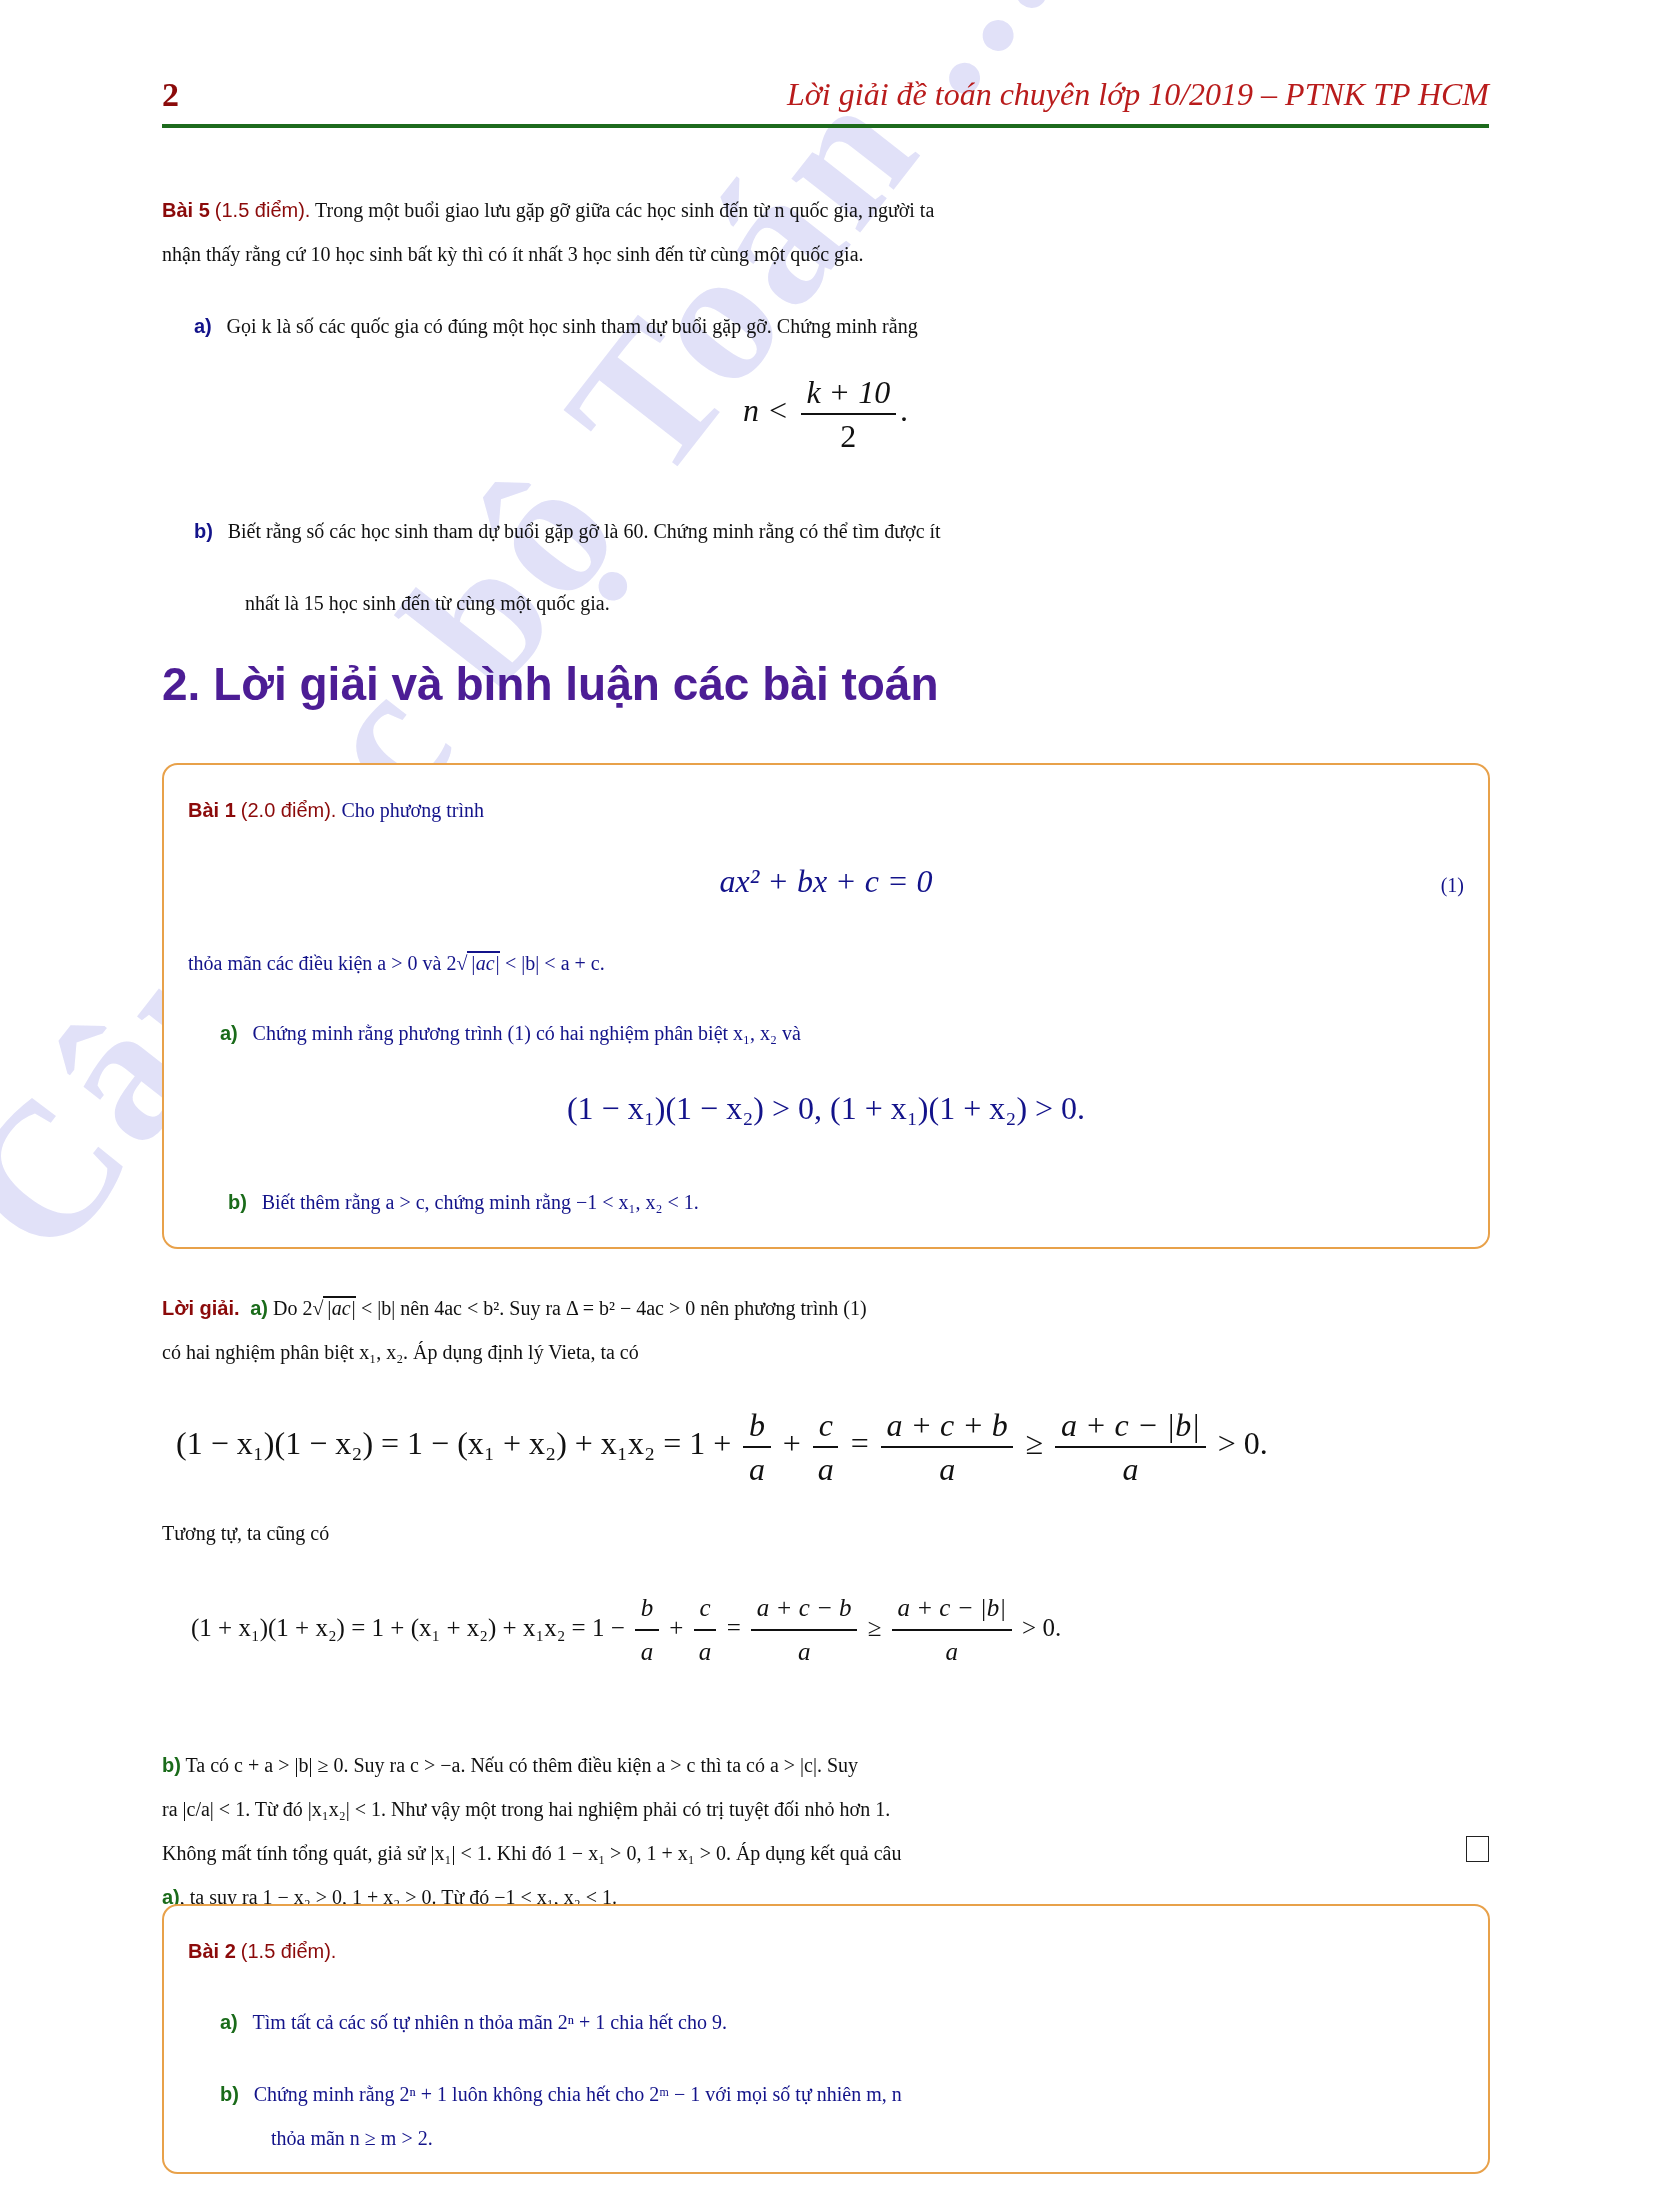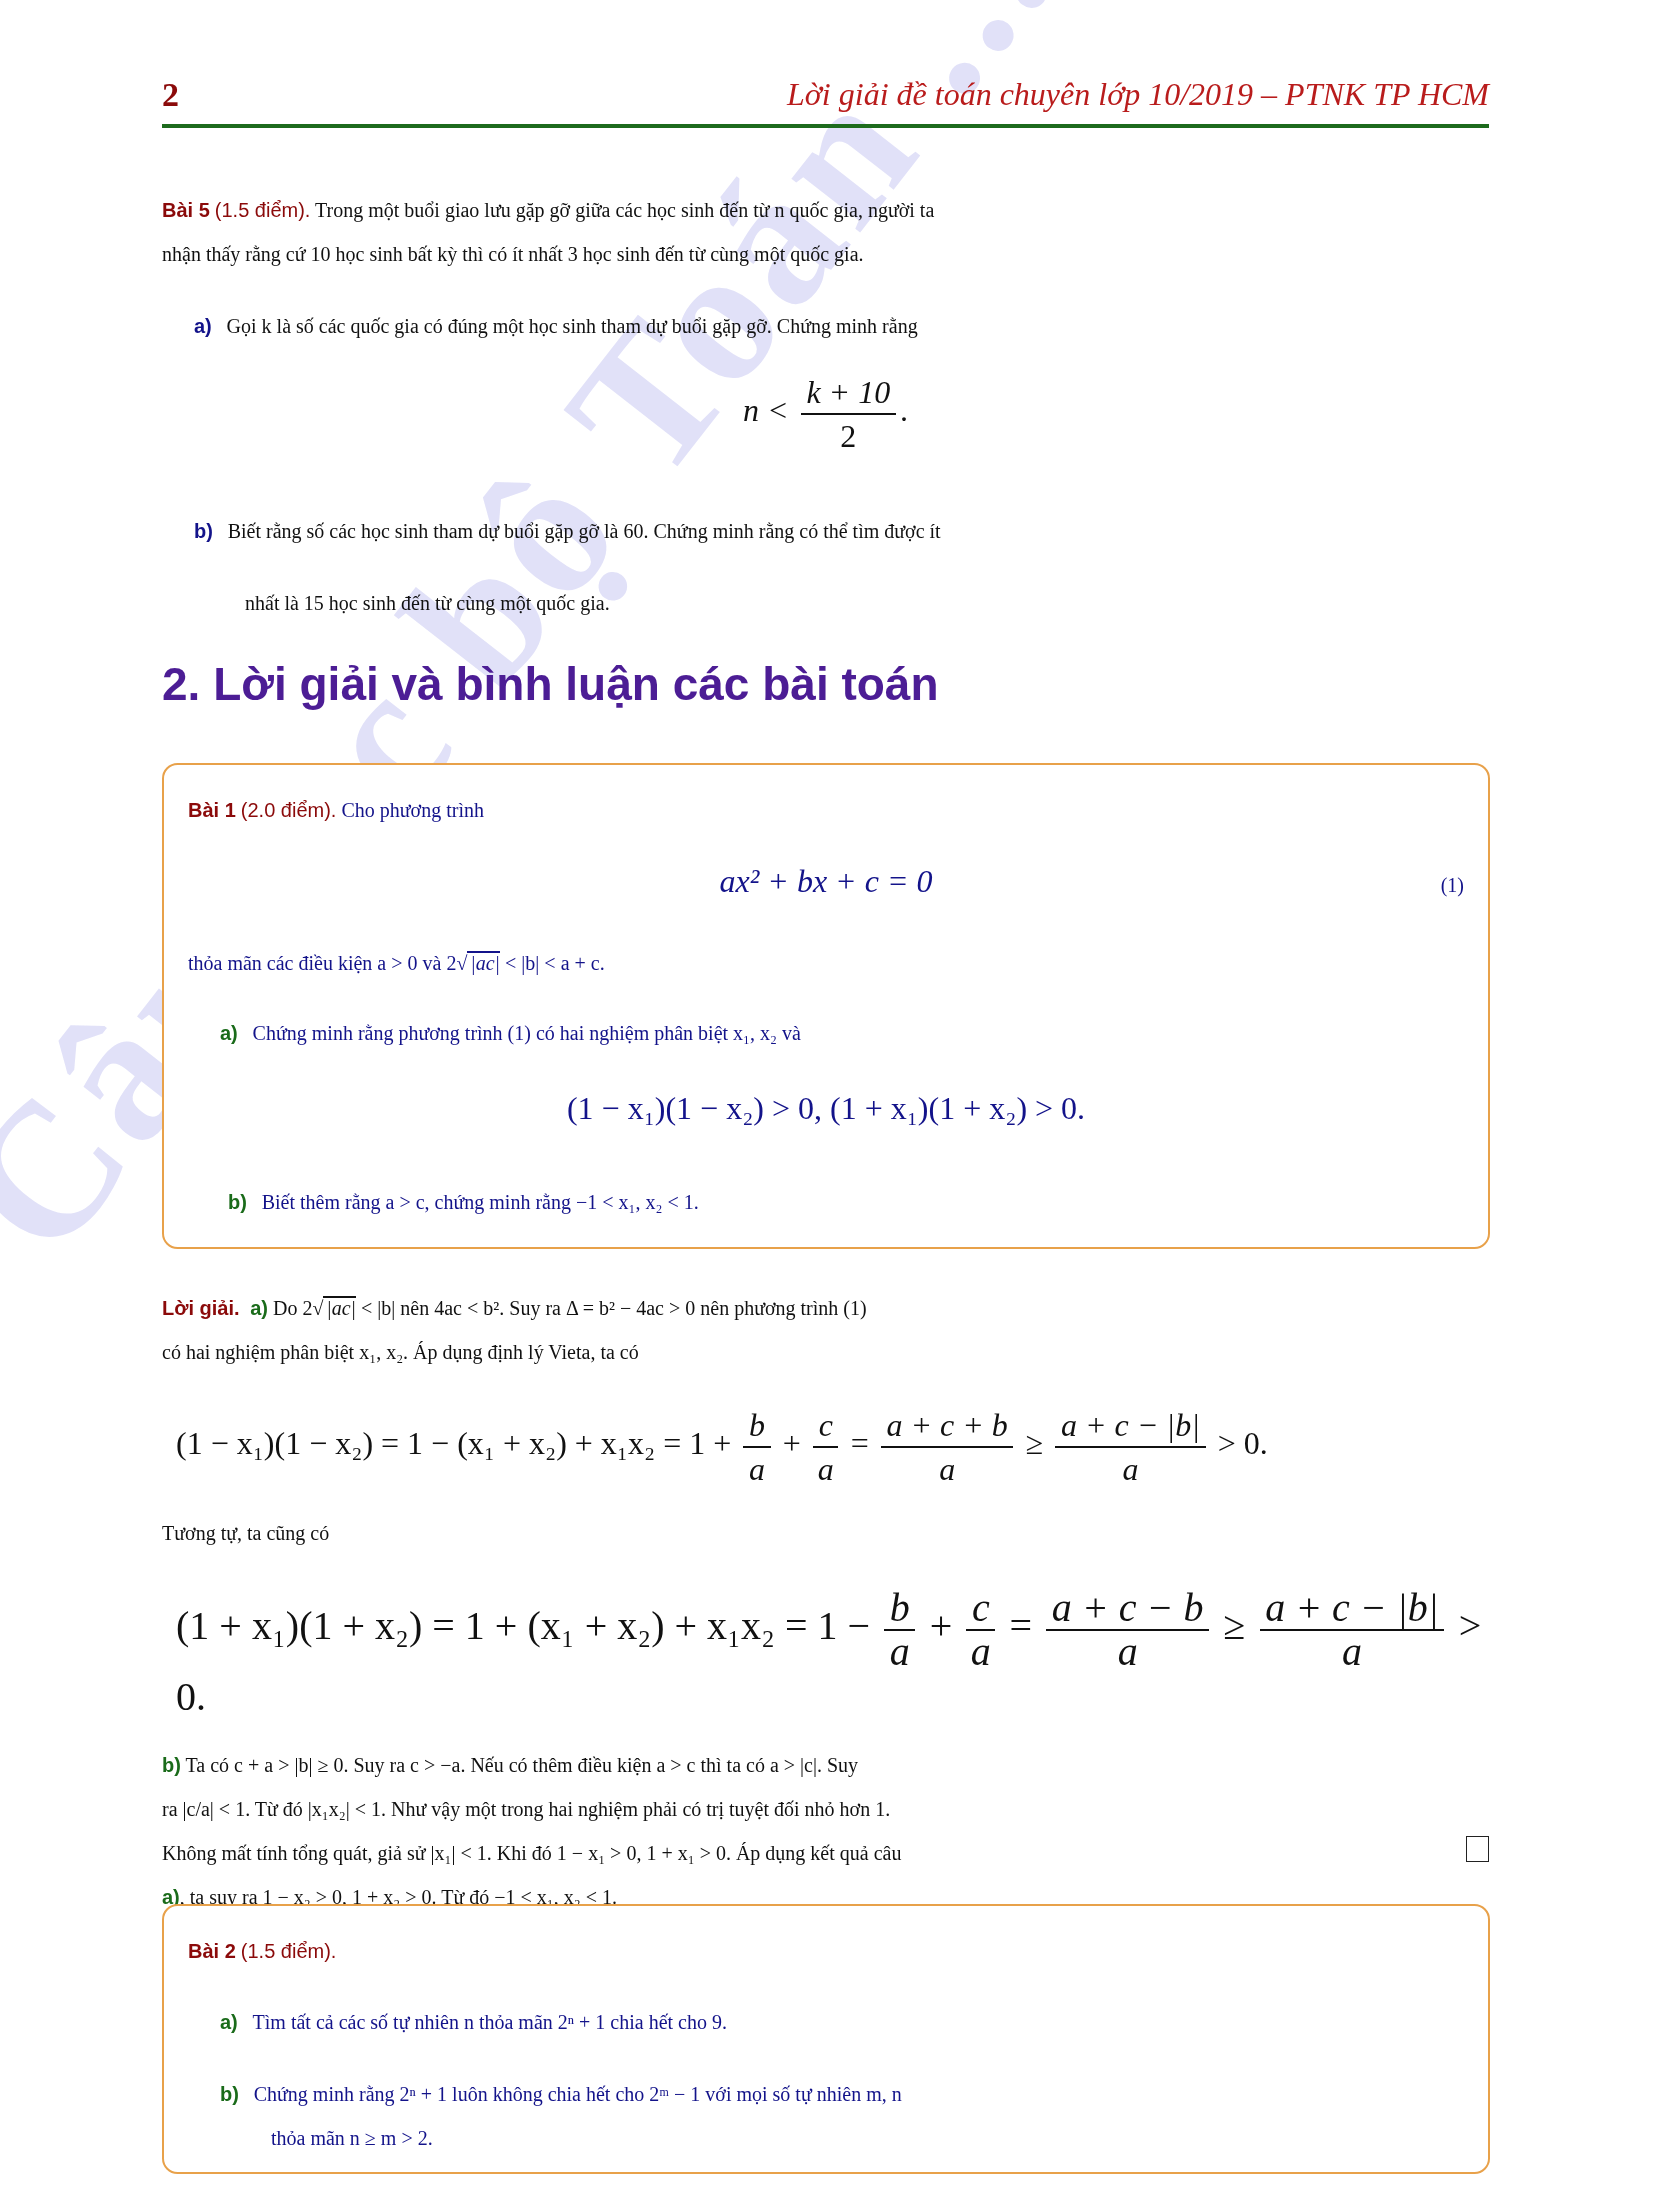--- a/index.html
+++ b/index.html
@@ -131,21 +131,21 @@
       <span class="frac ital"><span class="num">c</span><span class="den">a</span></span>
       <span>=</span>
       <span class="frac ital"><span class="num">a + c + b</span><span class="den">a</span></span>
       <span>≥</span>
       <span class="frac ital"><span class="num">a + c − |b|</span><span class="den">a</span></span>
       <span>&gt; 0.</span>
     </div>
 
     <div class="blk txt" style="top:1511px;">Tương tự, ta cũng có</div>
 
-    <div class="blk" style="top:1587px; left:14px; font-size:40px;">
+    <div class="blk" style="top:1587px; left:29px; font-size:25px;">
       <span>(1 + x₁)(1 + x₂) = 1 + (x₁ + x₂) + x₁x₂ = 1 −</span>
       <span class="frac ital"><span class="num">b</span><span class="den">a</span></span>
       <span>+</span>
       <span class="frac ital"><span class="num">c</span><span class="den">a</span></span>
       <span>=</span>
       <span class="frac ital"><span class="num">a + c − b</span><span class="den">a</span></span>
       <span>≥</span>
       <span class="frac ital"><span class="num">a + c − |b|</span><span class="den">a</span></span>
       <span>&gt; 0.</span>
     </div>

